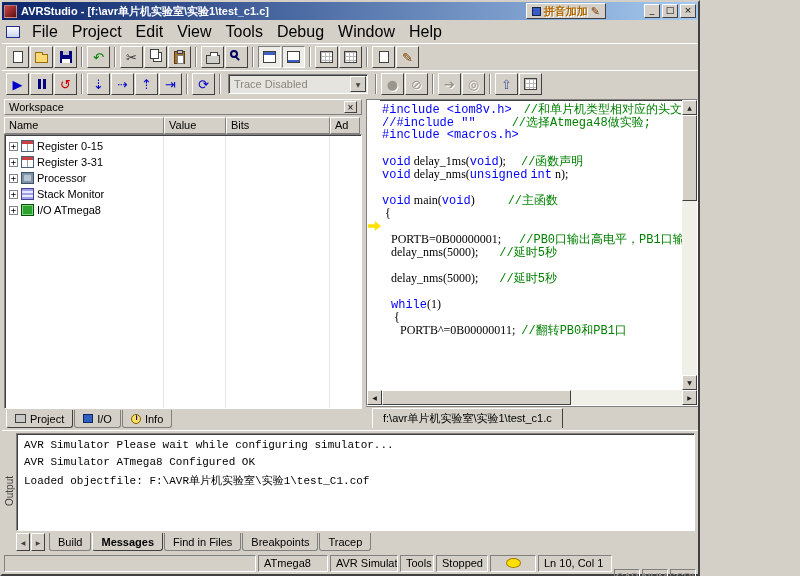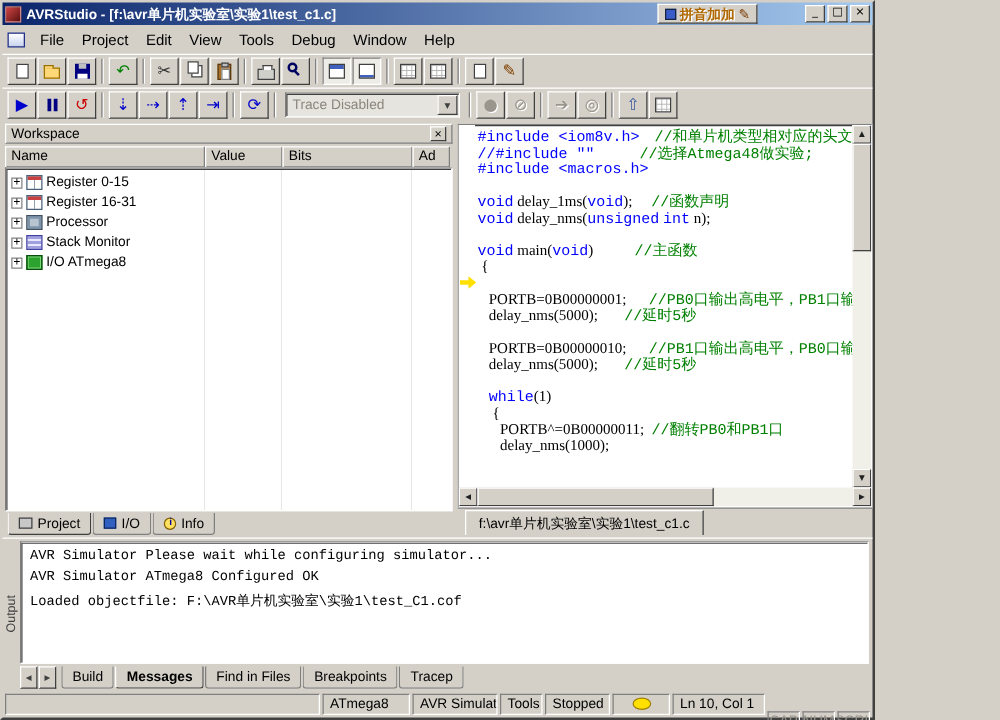--- a/index.html
+++ b/index.html
@@ -22,21 +22,21 @@
   .ime-pen { font-size:11px; color:#7a3800; font-family:"DejaVu Sans",sans-serif; }
   .win-buttons { margin-left:auto; display:flex; gap:2px; }
   .win-btn { width:16px; height:14px; background:#d4d0c8; border:1px solid; border-color:#fff #404040 #404040 #fff;
              font-size:9px; line-height:11px; text-align:center; color:#000; font-family:"DejaVu Sans",sans-serif; }
 
   
   .menubar { height:23px; flex:none; display:flex; align-items:center; padding:0 2px; }
   .child-icon { width:14px; height:12px; margin:0 5px 0 2px; background:linear-gradient(#ffffff,#c8d4f0);
                 border:1px solid #20308a; }
   .menu-items { display:flex; }
-  .menu-item { padding:3px 7px; font-size:12px; color:#000; }
+  .menu-item { padding:3px 7px; font-size:16px; color:#000; }
 
   
   .toolbar { height:27px; flex:none; display:flex; align-items:center; padding:0 4px; gap:1px;
              border-top:1px solid #fff; }
   .tb-btn { width:23px; height:22px; flex:none; background:#d4d0c8; border:1px solid;
             border-color:#fff #404040 #404040 #fff; display:flex; align-items:center; justify-content:center; }
   .tb-btn.pressed { border-color:#808080 #fff #fff #808080; background:#edece7; }
   .tb-btn.disabled .glyph { color:#9a968e !important; text-shadow:1px 1px 0 #fff; }
   .glyph { font-size:13px; line-height:1; font-family:"DejaVu Sans",sans-serif; }
   .tb-sep { width:2px; height:20px; flex:none; border-left:1px solid #808080; border-right:1px solid #fff; margin:0 3px; }
@@ -337,21 +337,21 @@
         </div>
       <div class="ws-tree" id="ws-tree">
           <div class="tree-row">
             <span class="plus">+</span>
             <span class="ti ti-registers-icon"></span>
             <span class="tree-label">Register 0-15</span>
           </div>
           <div class="tree-row">
             <span class="plus">+</span>
             <span class="ti ti-registers-icon"></span>
-            <span class="tree-label">Register 16-31</span>
+            <span class="tree-label">Register 3-31</span>
           </div>
           <div class="tree-row">
             <span class="plus">+</span>
             <span class="ti ti-processor-icon"></span>
             <span class="tree-label">Processor</span>
           </div>
           <div class="tree-row">
             <span class="plus">+</span>
             <span class="ti ti-stack-icon"></span>
             <span class="tree-label">Stack Monitor</span>
@@ -393,27 +393,25 @@
               <div class="code-line">&nbsp;</div>
               <div class="code-line"><span class="tok-k">void</span><span class="tok-n"> delay_1ms(</span><span class="tok-k">void</span><span class="tok-n">);     </span><span class="tok-c">//函数声明</span></div>
               <div class="code-line"><span class="tok-k">void</span><span class="tok-n"> delay_nms(</span><span class="tok-k">unsigned</span><span class="tok-n"> </span><span class="tok-k">int</span><span class="tok-n"> n);</span></div>
               <div class="code-line">&nbsp;</div>
               <div class="code-line"><span class="tok-k">void</span><span class="tok-n"> main(</span><span class="tok-k">void</span><span class="tok-n">)           </span><span class="tok-c">//主函数</span></div>
               <div class="code-line"><span class="tok-n"> {</span></div>
               <div class="code-line">&nbsp;</div>
               <div class="code-line"><span class="tok-n">   PORTB=0B00000001;      </span><span class="tok-c">//PB0口输出高电平，PB1口输</span></div>
               <div class="code-line"><span class="tok-n">   delay_nms(5000);       </span><span class="tok-c">//延时5秒</span></div>
               <div class="code-line">&nbsp;</div>
-              <div class="code-line"><span class="tok-n">   PORTB=0B00000010;      </span><span class="tok-c">//PB1口输出高电平，PB0口输</span></div>
               <div class="code-line"><span class="tok-n">   delay_nms(5000);       </span><span class="tok-c">//延时5秒</span></div>
               <div class="code-line">&nbsp;</div>
               <div class="code-line"><span class="tok-n">   </span><span class="tok-k">while</span><span class="tok-n">(1)</span></div>
               <div class="code-line"><span class="tok-n">    {</span></div>
               <div class="code-line"><span class="tok-n">      PORTB^=0B00000011;  </span><span class="tok-c">//翻转PB0和PB1口</span></div>
-              <div class="code-line"><span class="tok-n">      delay_nms(1000);</span></div>
             </div>
           <div class="vscroll">
             <div class="sb-btn">▲</div>
             <div class="sb-track">
               <div class="sb-thumb vthumb"></div>
             </div>
             <div class="sb-btn">▼</div>
           </div>
         </div>
         <div class="hscroll">

